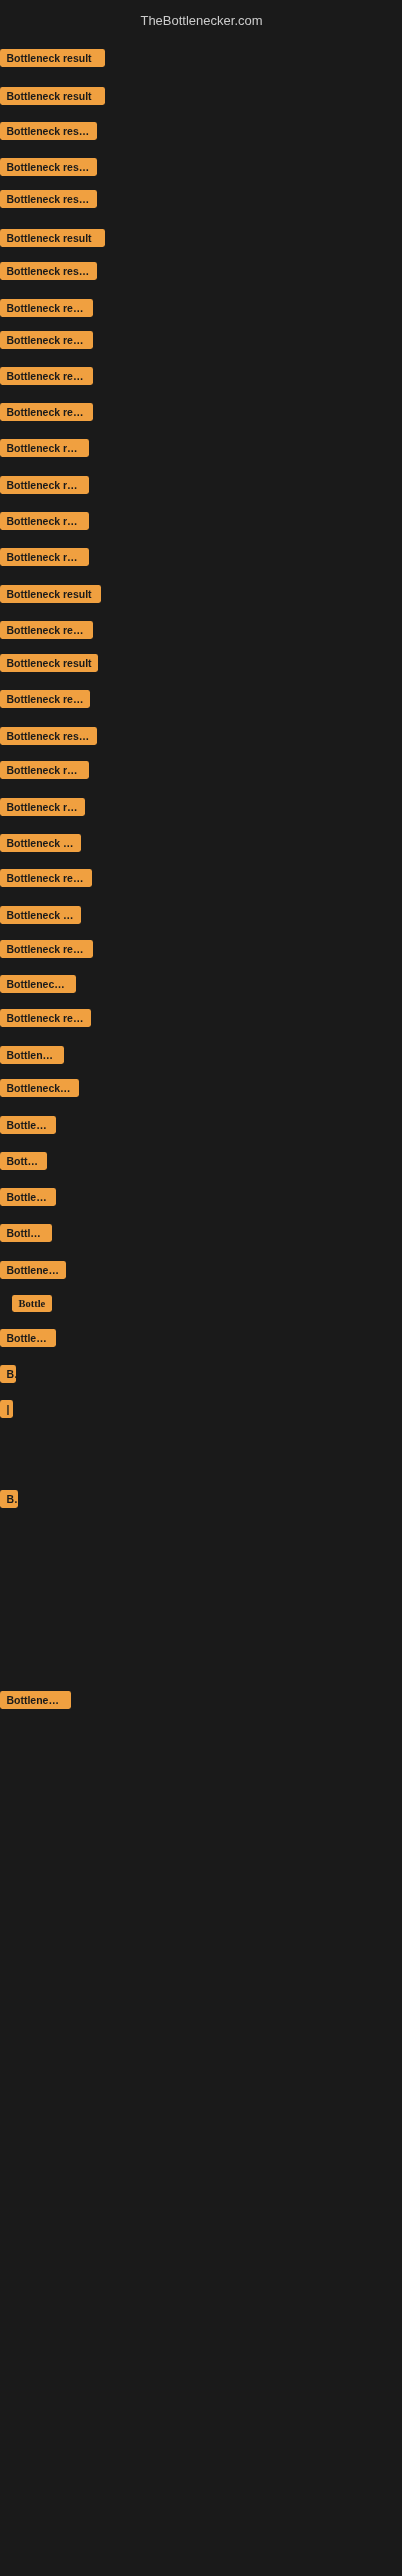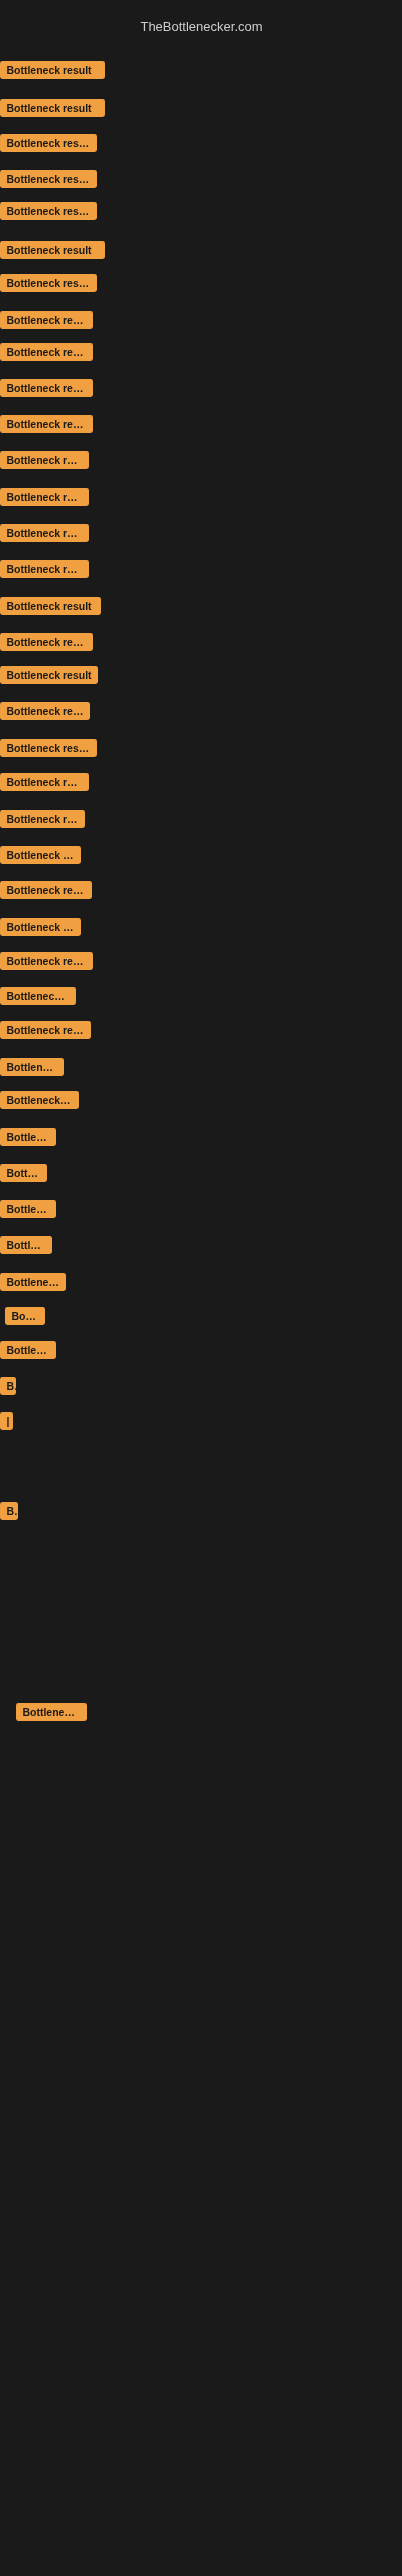--- a/index.html
+++ b/index.html
@@ -13,21 +13,21 @@
       min-height: 2576px;
       background-color: #1a1a1a;
       font-family: Arial, sans-serif;
       position: relative;
     }
 
     .site-title {
       text-align: center;
       color: #cccccc;
       font-size: 13px;
-      padding: 19px 0;
+      padding: 13px 0;
       background-color: #1a1a1a;
     }
 
     .bottleneck-badge {
       display: inline-block;
       background-color: #f0a040;
       color: #1a1a1a;
       font-size: 10.5px;
       font-weight: bold;
       padding: 3.2px 6.4px;
@@ -76,20 +76,20 @@
     <div class="row" style="top: 899px; left: 0px;"><span class="bottleneck-badge" style="max-width: 93px; width: 93px;">Bottleneck result</span></div>
     <div class="row" style="top: 934px; left: 0px;"><span class="bottleneck-badge" style="max-width: 76px; width: 76px;">Bottleneck res</span></div>
     <div class="row" style="top: 968px; left: 0px;"><span class="bottleneck-badge" style="max-width: 91px; width: 91px;">Bottleneck result</span></div>
     <div class="row" style="top: 1005px; left: 0px;"><span class="bottleneck-badge" style="max-width: 64px; width: 64px;">Bottleneck r</span></div>
     <div class="row" style="top: 1038px; left: 0px;"><span class="bottleneck-badge" style="max-width: 79px; width: 79px;">Bottleneck resu</span></div>
     <div class="row" style="top: 1075px; left: 0px;"><span class="bottleneck-badge" style="max-width: 56px; width: 56px;">Bottlenec</span></div>
     <div class="row" style="top: 1111px; left: 0px;"><span class="bottleneck-badge" style="max-width: 47px; width: 47px;">Bottlene</span></div>
     <div class="row" style="top: 1147px; left: 0px;"><span class="bottleneck-badge" style="max-width: 56px; width: 56px;">Bottlenec</span></div>
     <div class="row" style="top: 1183px; left: 0px;"><span class="bottleneck-badge" style="max-width: 52px; width: 52px; text-align: right;">Bottlene</span></div>
     <div class="row" style="top: 1220px; left: 0px;"><span class="bottleneck-badge" style="max-width: 66px; width: 66px;">Bottleneck r</span></div>
-    <div class="row" style="top: 1254px; left: 5px;"><span class="bottleneck-badge" style="max-width: 40px; width: 40px;">Bottle</span></div>
+    <div class="row" style="top: 1254px; left: 12px; font-family: Liberation Serif, serif;"><span class="bottleneck-badge" style="max-width: 40px; width: 40px;">Bottle</span></div>
     <div class="row" style="top: 1288px; left: 0px;"><span class="bottleneck-badge" style="max-width: 56px; width: 56px;">Bottlenec</span></div>
     <div class="row" style="top: 1324px; left: 0px;"><span class="bottleneck-badge" style="max-width: 16px; width: 16px;">B</span></div>
     <div class="row" style="top: 1359px; left: 0px;"><span class="bottleneck-badge" style="max-width: 9.7px; width: 9.7px;">|</span></div>
     <div class="row" style="top: 1449px; left: 0px;"><span class="bottleneck-badge" style="max-width: 17.7px; width: 17.7px;">Bo</span></div>
-    <div class="row" style="top: 1650px; left: 16px;"><span class="bottleneck-badge" style="max-width: 71px; width: 71px;">Bottleneck re</span></div>
+    <div class="row" style="top: 1650px; left: 0px;"><span class="bottleneck-badge" style="max-width: 71px; width: 71px;">Bottleneck re</span></div>
   </div>
 
 
 </body></html>

